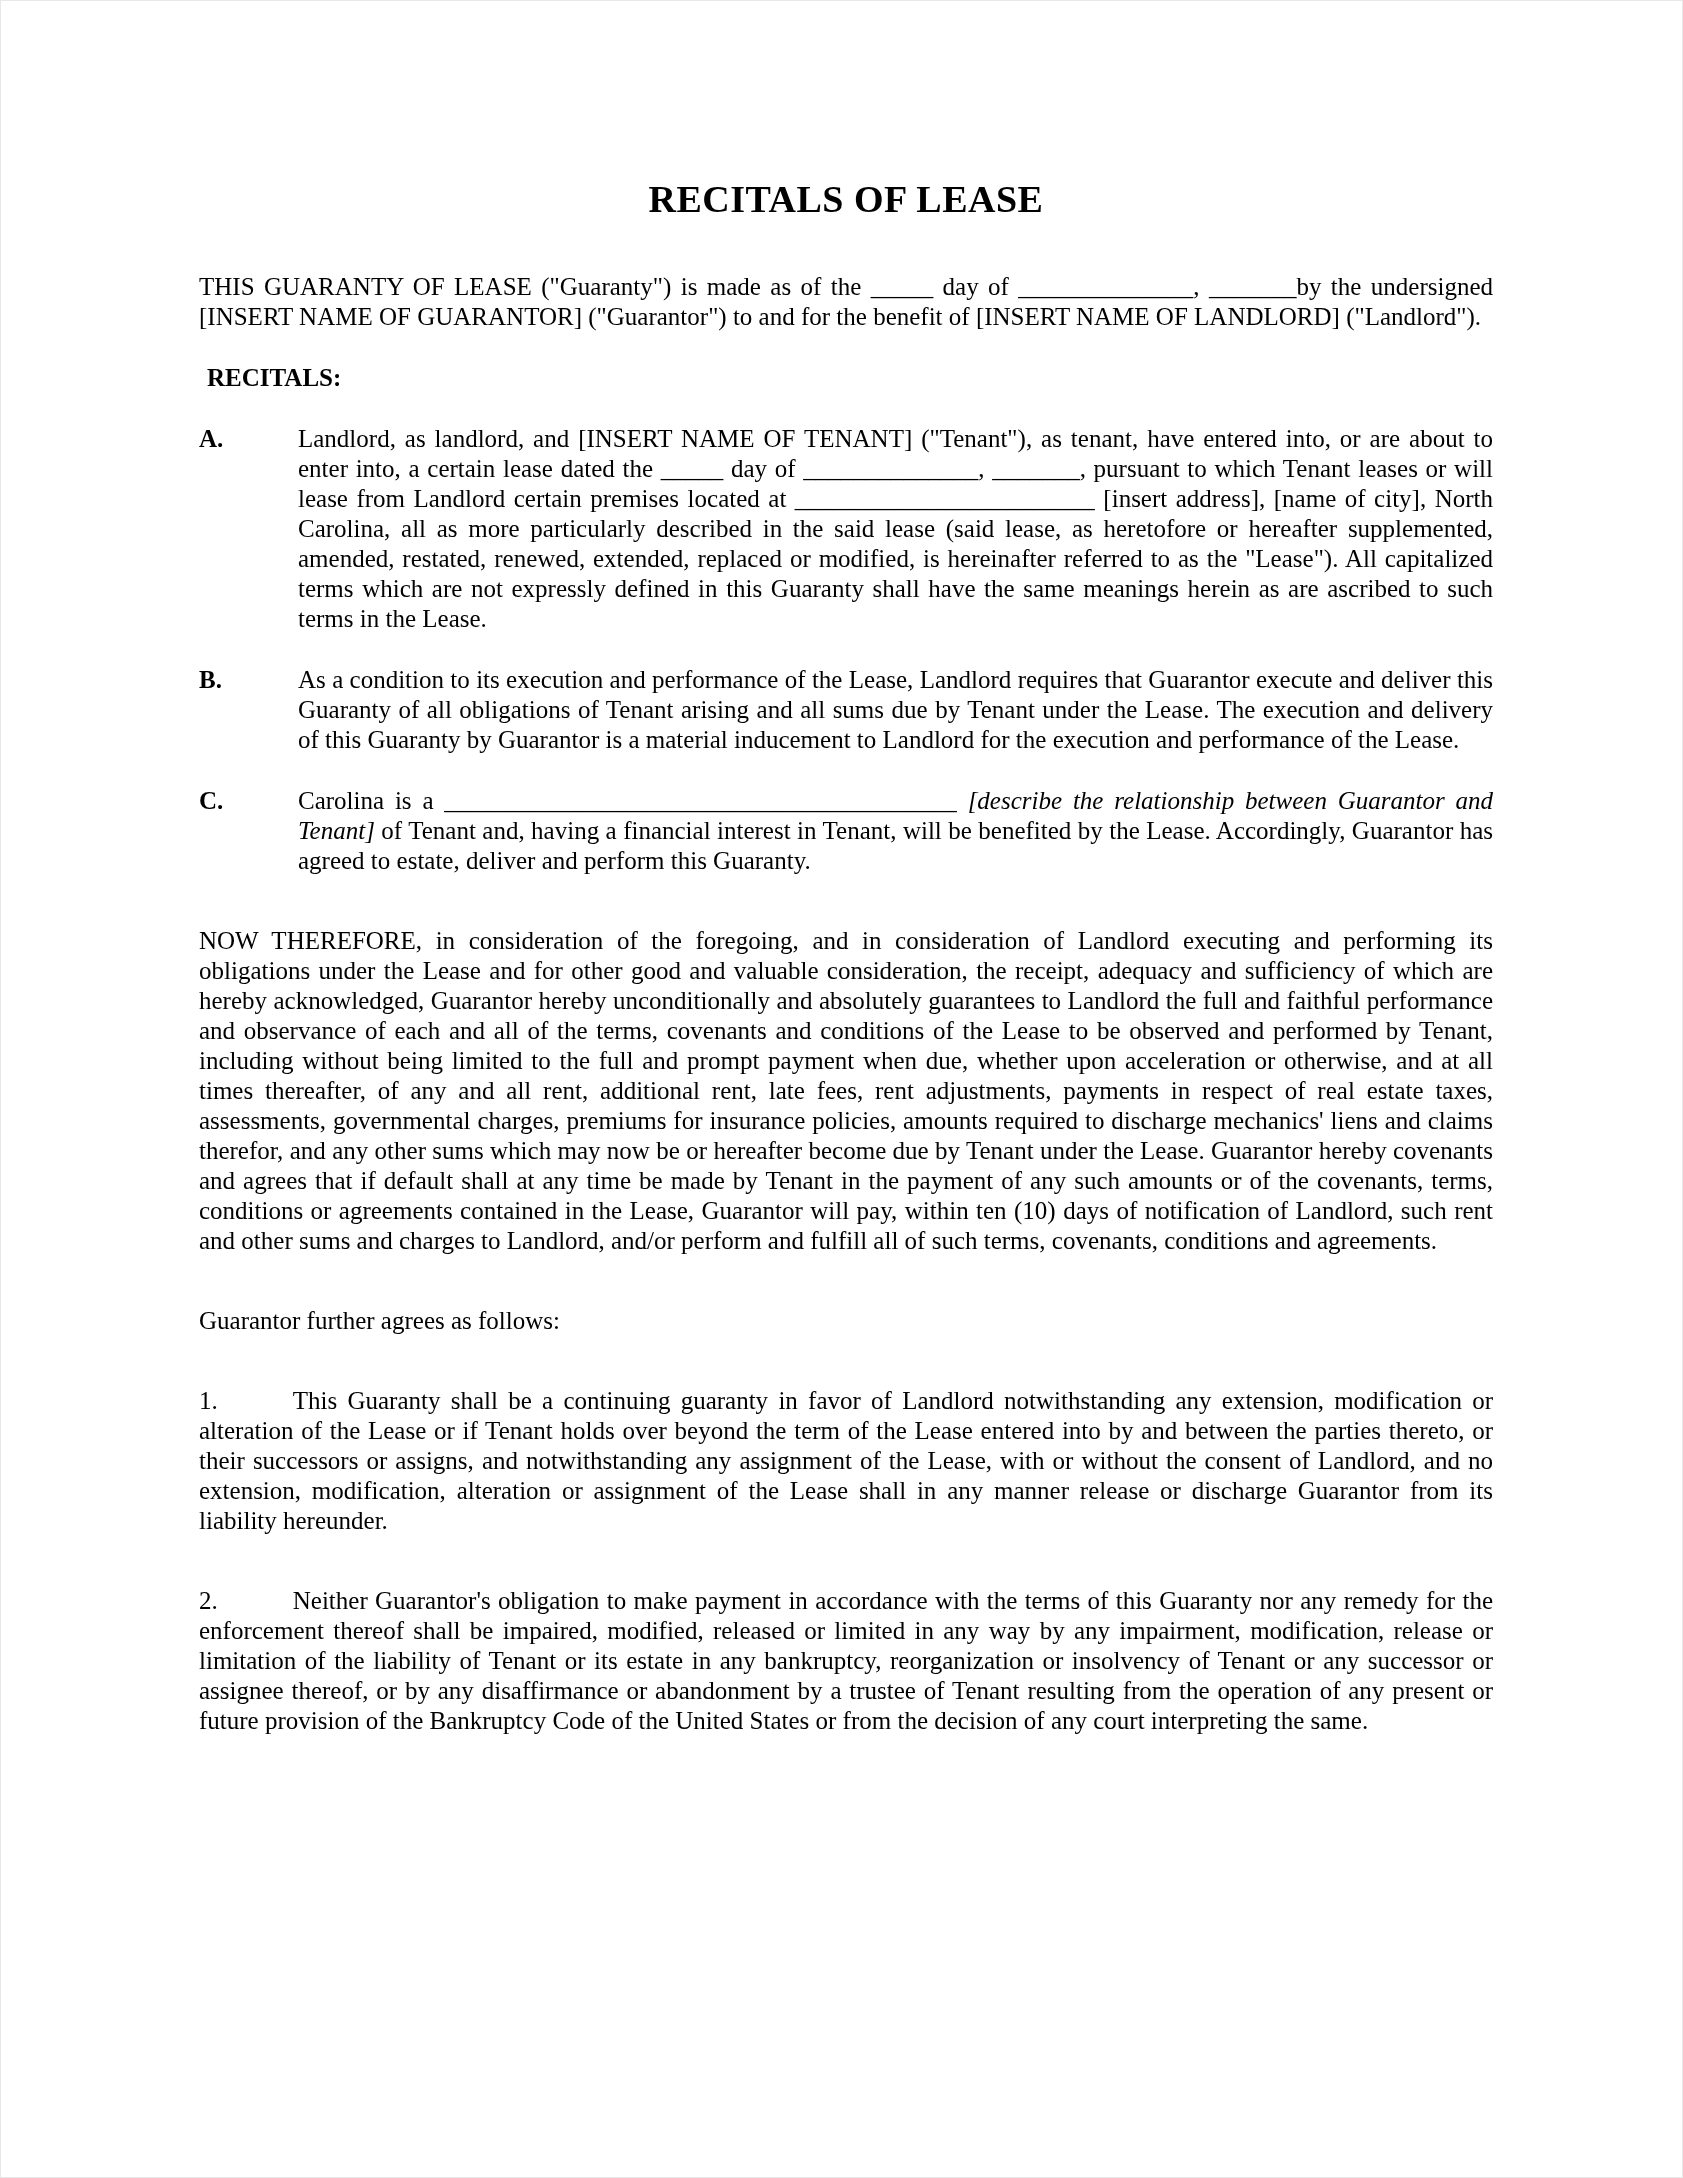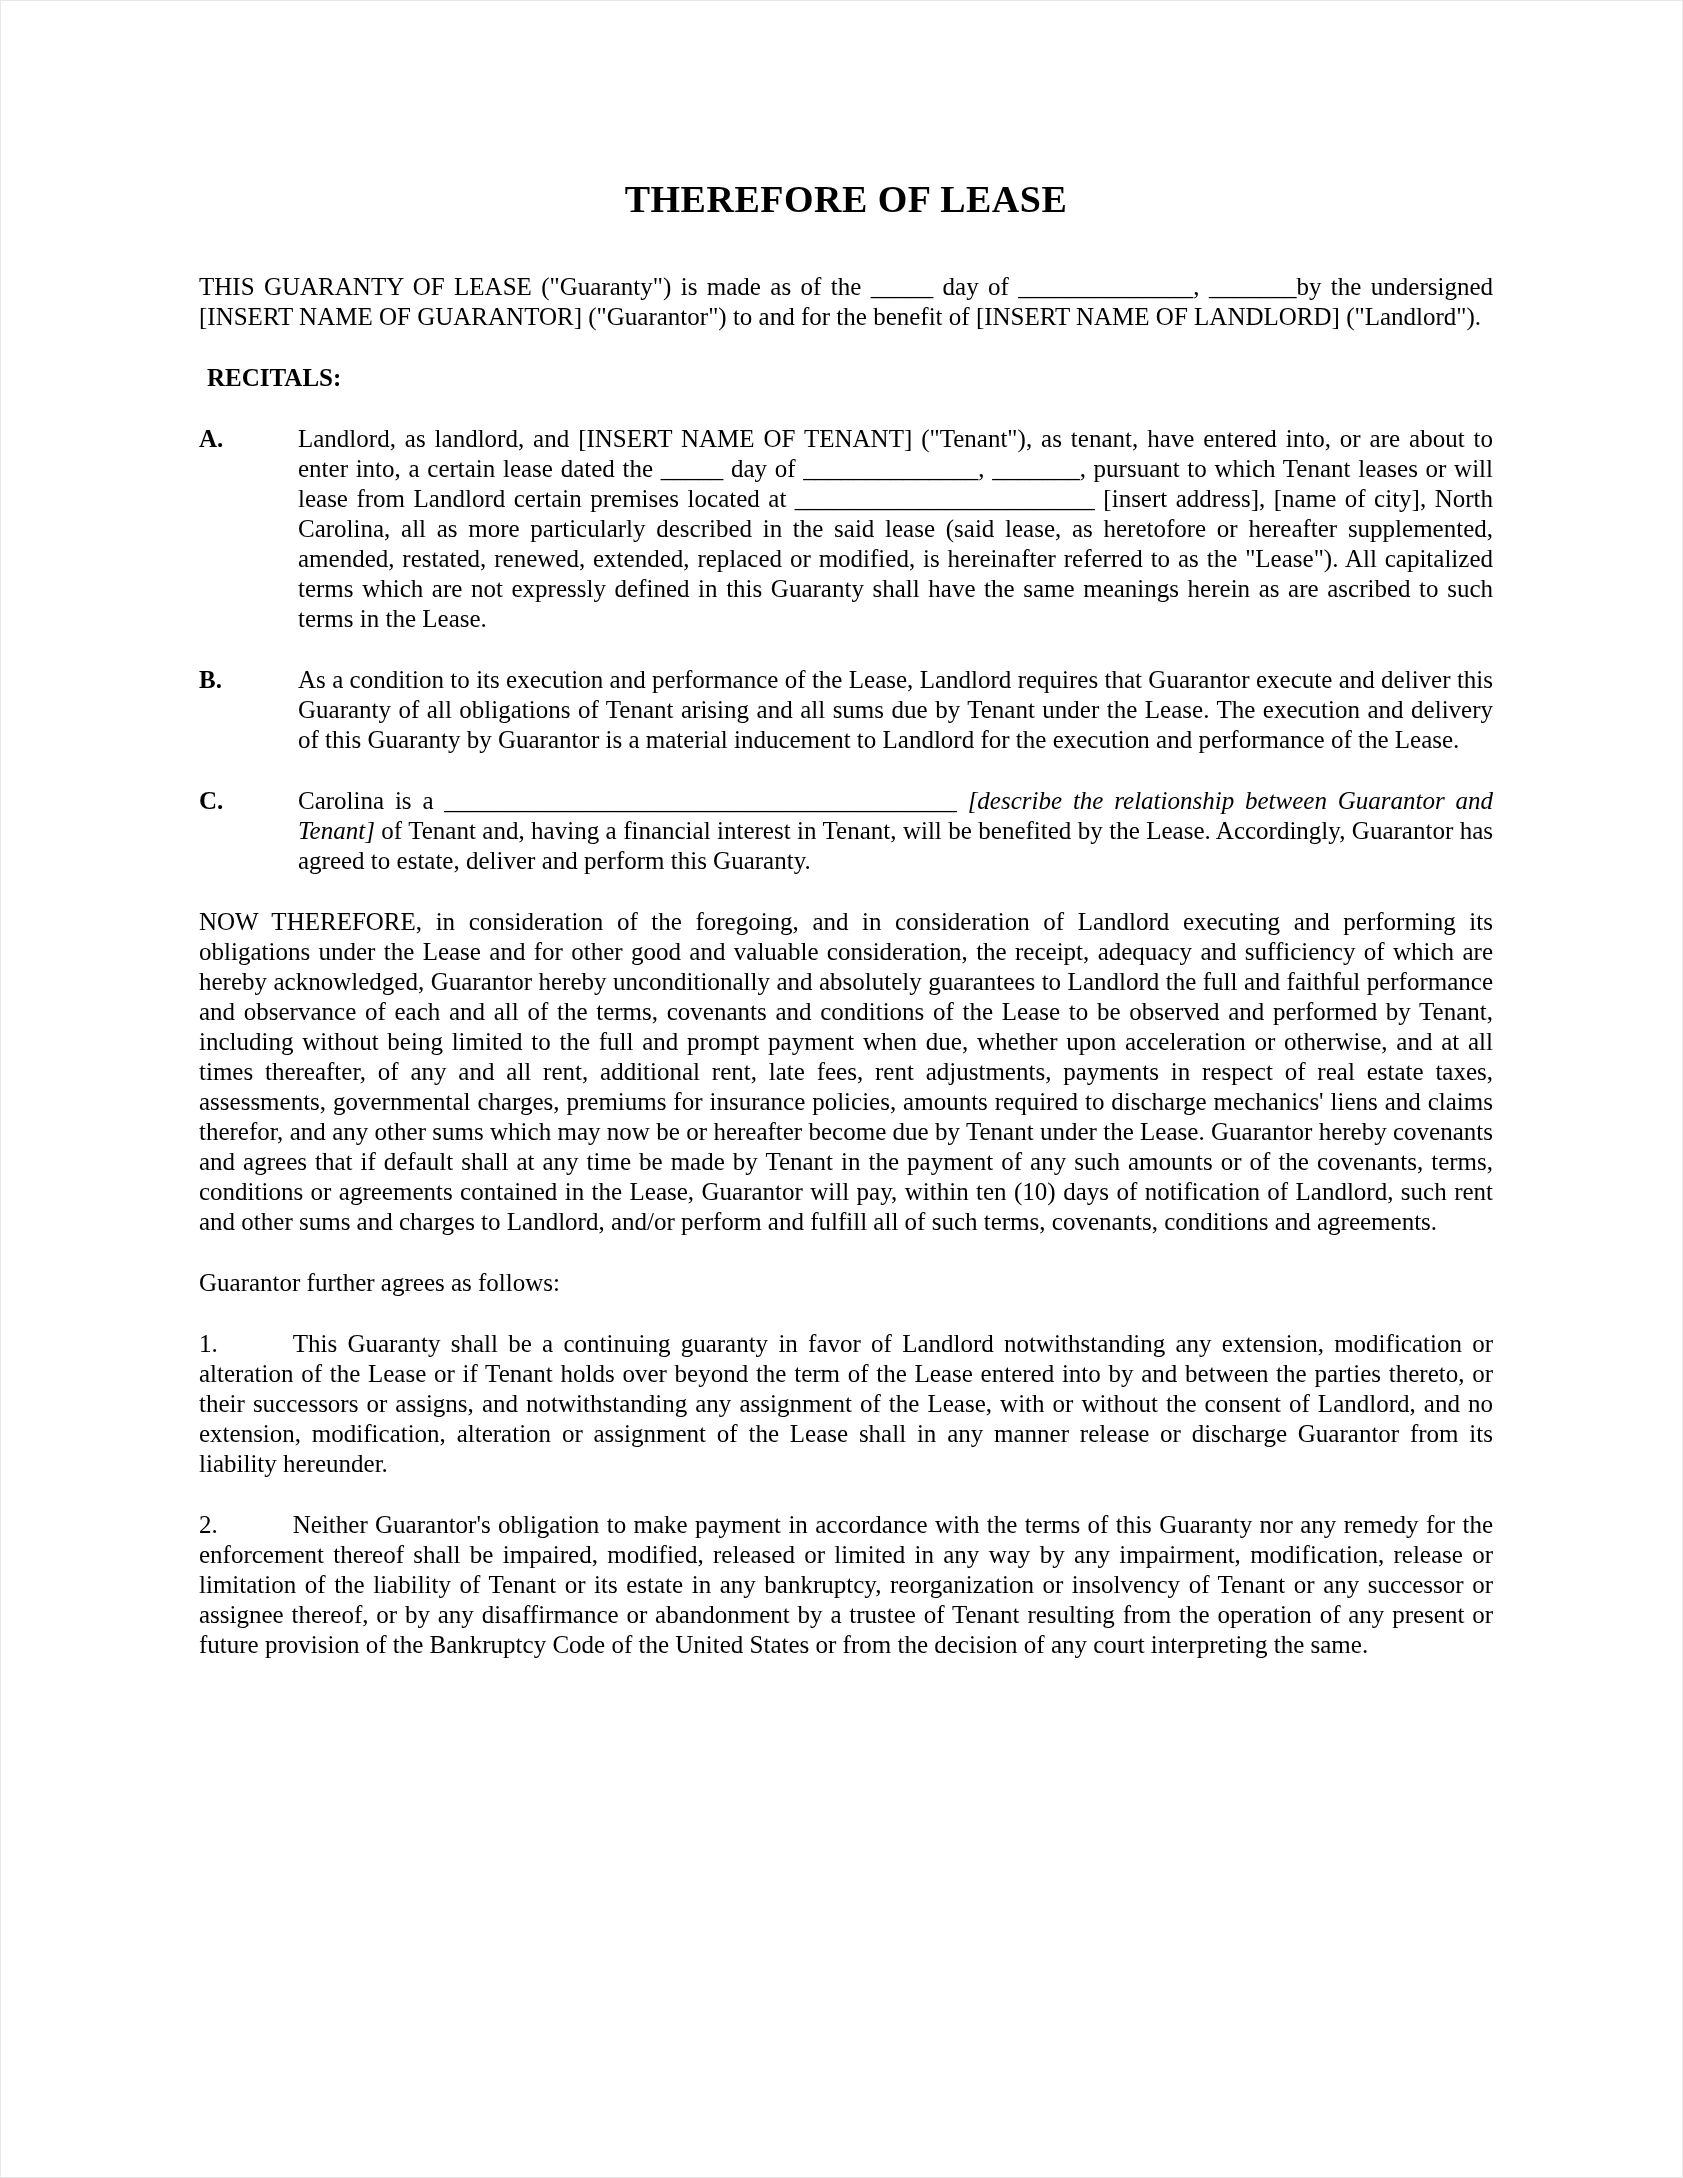--- a/index.html
+++ b/index.html
@@ -29,21 +29,21 @@
     margin: 0 0 51px 0;
     letter-spacing: 0.5px;
   }
   .para {
     font-size: 25px;
     line-height: 30px;
     text-align: justify;
     margin: 0;
   }
   .block {
-    margin-top: 31px;
+    margin-top: 50px;
   }
   .recitals-heading {
     font-size: 25px;
     line-height: 30px;
     font-weight: bold;
     margin: 31px 0 0 8px;
   }
   .recital {
     position: relative;
     margin-left: 99px;
@@ -66,21 +66,21 @@
   }
   .italic {
     font-style: italic;
   }
 </style>
 </head>
 <body>
 
 <div class="page">
 
-  <h1 class="title">THEREFORE OF LEASE</h1>
+  <h1 class="title">RECITALS OF LEASE</h1>
 
   <p class="para">THIS GUARANTY OF LEASE ("Guaranty") is made as of the _____ day of ______________, _______by the undersigned [INSERT NAME OF GUARANTOR] ("Guarantor") to and for the benefit of [INSERT NAME OF LANDLORD] ("Landlord").</p>
 
   <h2 class="recitals-heading">RECITALS:</h2>
 
   <div class="recital">
     <span class="recital-label">A.</span>
     <p class="para">Landlord, as landlord, and [INSERT NAME OF TENANT] ("Tenant"), as tenant, have entered into, or are about to enter into, a certain lease dated the _____ day of ______________, _______, pursuant to which Tenant leases or will lease from Landlord certain premises located at ________________________ [insert address], [name of city], North Carolina, all as more particularly described in the said lease (said lease, as heretofore or hereafter supplemented, amended, restated, renewed, extended, replaced or modified, is hereinafter referred to as the "Lease"). All capitalized terms which are not expressly defined in this Guaranty shall have the same meanings herein as are ascribed to such terms in the Lease.</p>
   </div>
 

